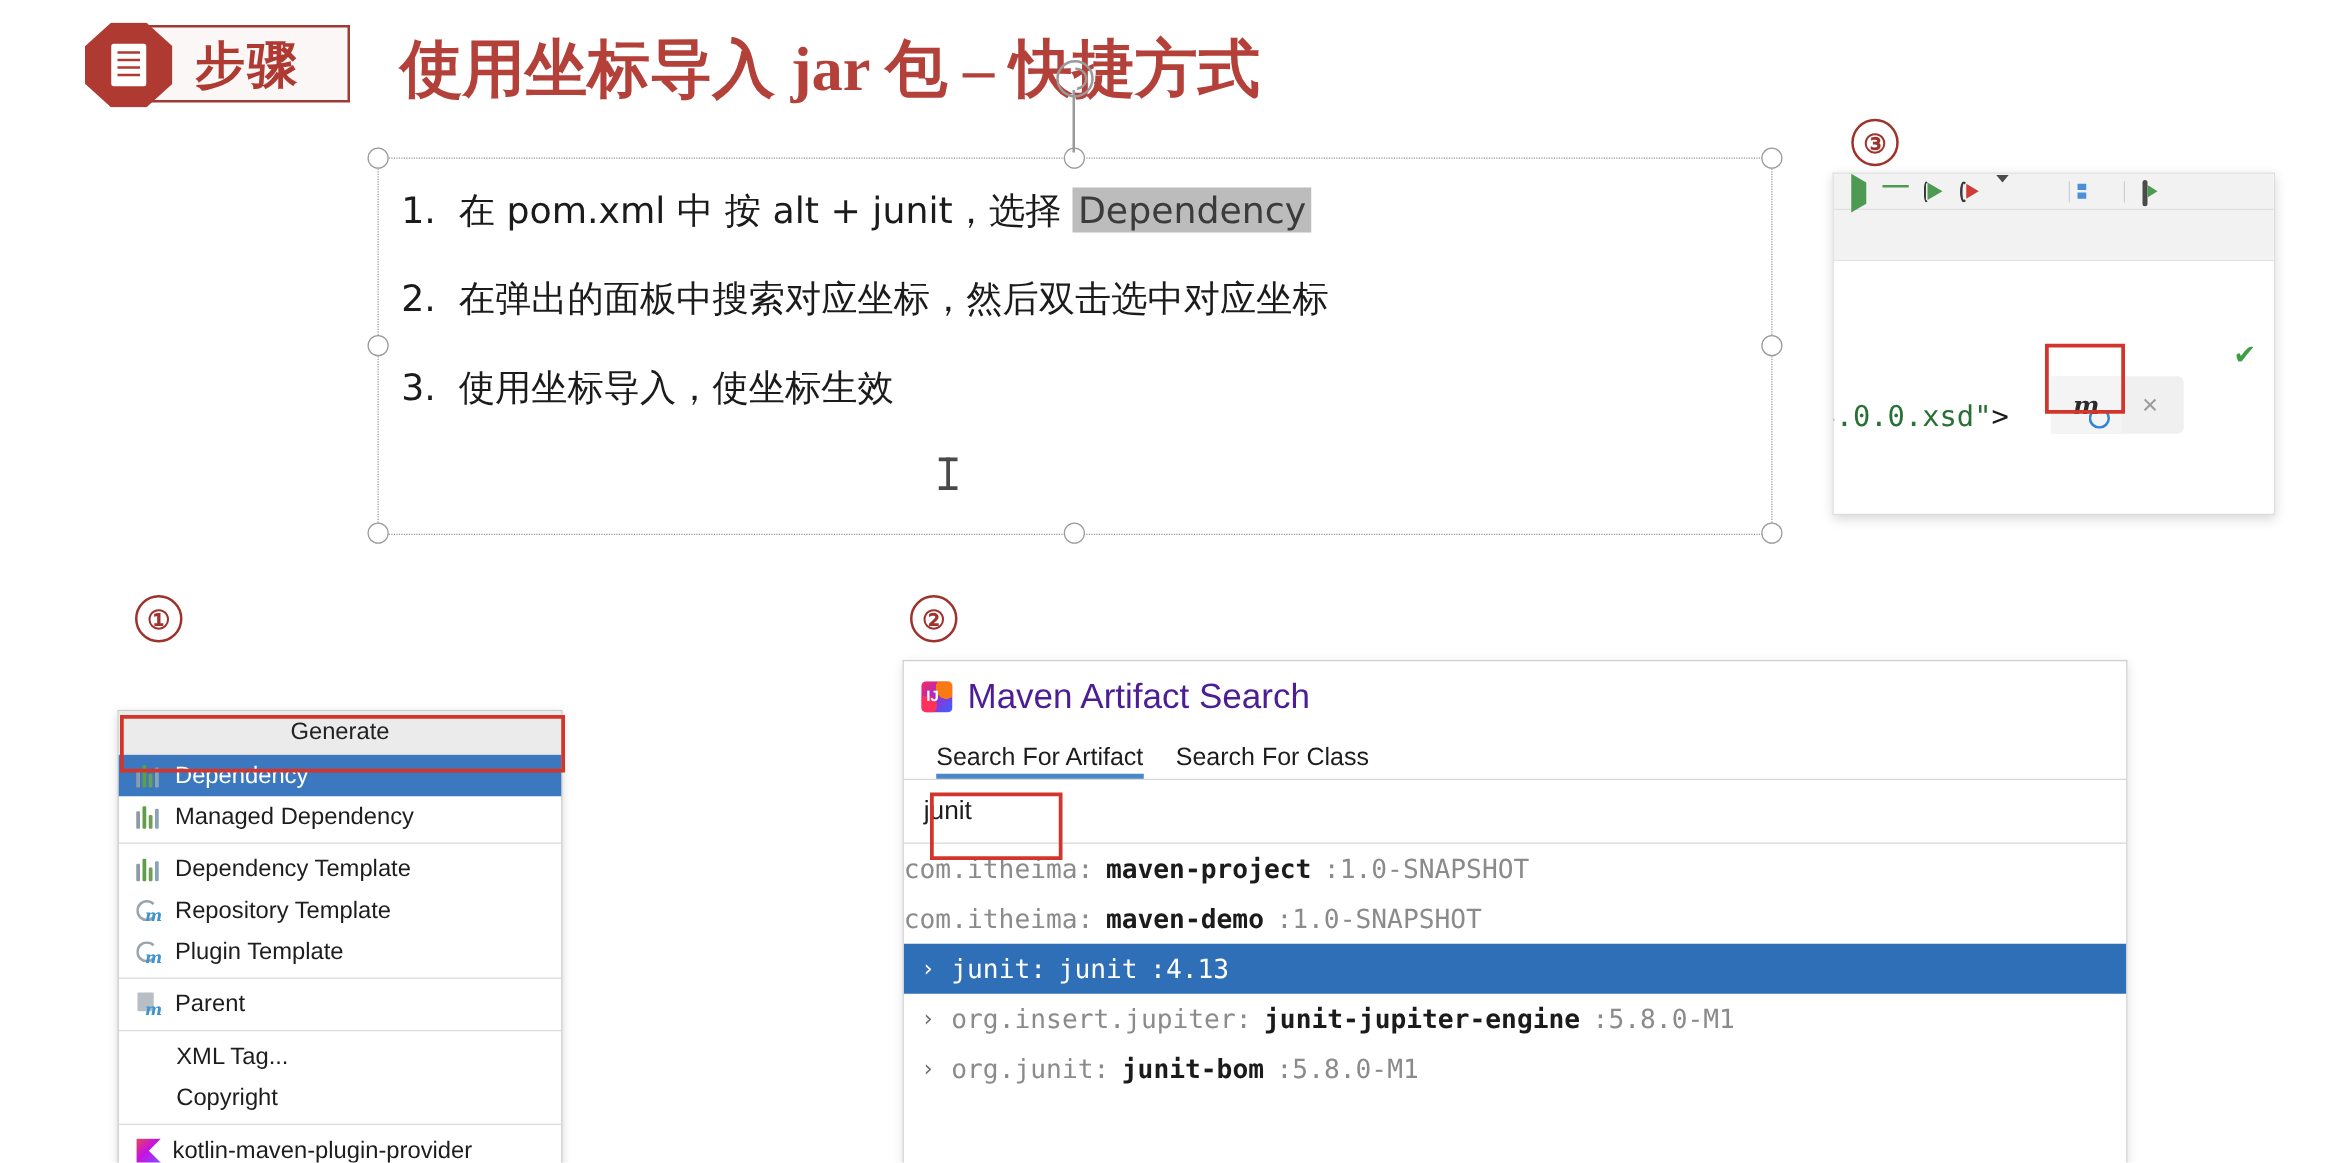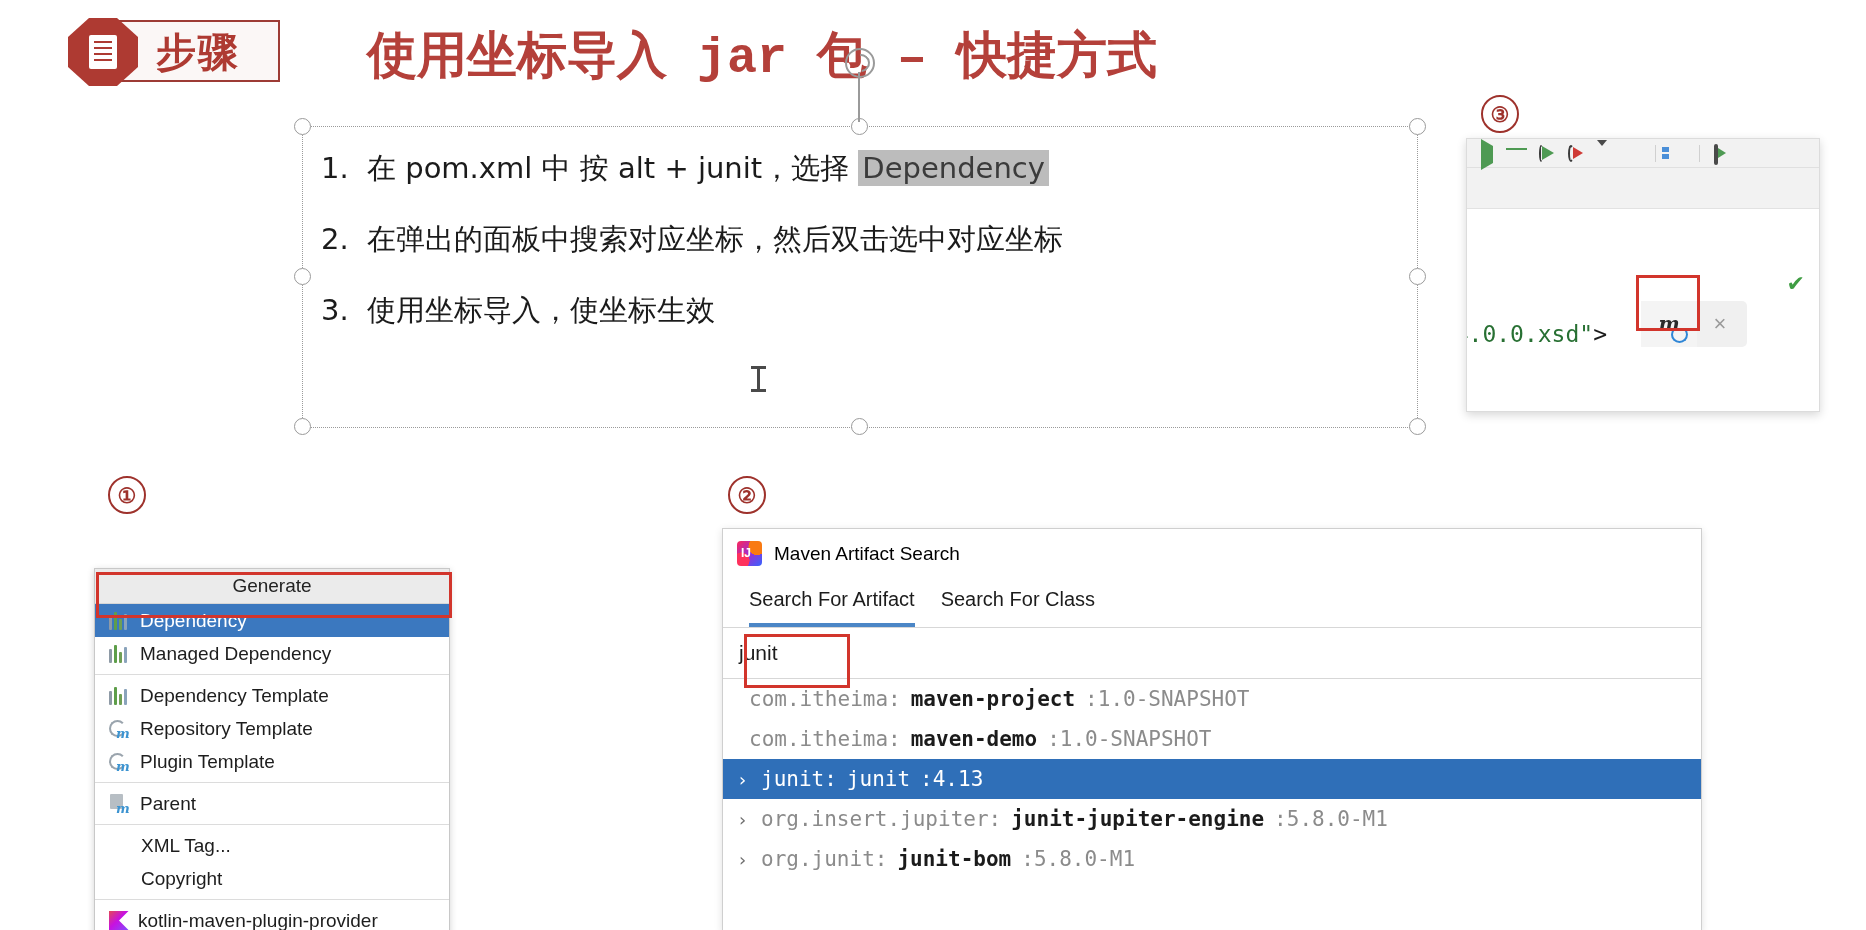--- a/index.html
+++ b/index.html
@@ -31,22 +31,21 @@
     box-shadow:0 6px 0 #ae3a32,0 12px 0 #ae3a32,0 18px 0 #ae3a32;
   }
   .badge-label{
     position:absolute;left:88px;top:50%;transform:translateY(-50%);
     color:#ae3a32;font-size:40px;font-weight:700;letter-spacing:2px;
     font-family:"DejaVu Sans","Liberation Sans",sans-serif;
   }
   .page-title{
     position:absolute;left:320px;top:22px;
     color:#b4403a;font-size:50px;font-weight:600;white-space:nowrap;
-    font-family:Liberation Mono, monospace;
-    margin-left:47px;
+    font-family:Liberation Serif, serif;
   }
 
   
   .textbox{
     position:absolute;left:302px;top:126px;width:1114px;height:300px;
     border:1px dotted #9a9a9a;
   }
   .tb-line{
     position:absolute;left:18px;font-size:29px;color:#1b1b1b;white-space:nowrap;
     font-family:"DejaVu Sans","Liberation Sans",sans-serif;
@@ -145,30 +144,30 @@
     background:
       radial-gradient(circle at 18% 78%,#fe315d 0 28%,transparent 29%),
       radial-gradient(circle at 80% 22%,#f97a12 0 30%,transparent 31%),
       linear-gradient(135deg,#fe2857 0%,#9f2bd1 48%,#3664ff 100%);
     position:relative;
   }
   .ij-logo:after{
     content:"IJ";position:absolute;left:4px;top:2px;color:#fff;font-size:12px;
     font-weight:700;line-height:20px;font-family:"Liberation Sans",sans-serif;
   }
-  .mas-title{font-size:19px;color:#000000;}
+  .mas-title{font-size:28px;color:#4c1d95;}
   .mas-tabs{display:flex;gap:26px;padding:22px 0 0 26px;font-size:20px;color:#1c1c1c;}
-  .mas-tab{padding-bottom:12px;border-bottom:4px solid transparent;}
+  .mas-tab{padding-bottom:1px;border-bottom:4px solid transparent;}
   .mas-tab.active{border-bottom-color:#4b86c6;}
   .mas-search{
     margin-top:0;height:50px;border-top:1px solid #d7d7d7;border-bottom:1px solid #d7d7d7;
     display:flex;align-items:center;padding-left:16px;font-size:21px;color:#1c1c1c;
   }
   .mas-list{font-family:"DejaVu Sans Mono","Liberation Mono",monospace;font-size:21px;}
-  .mas-row{height:40px;display:flex;align-items:center;padding-left:26px;gap:10px;white-space:nowrap;}
+  .mas-row{height:40px;display:flex;align-items:center;gap:10px;white-space:nowrap;}
   .mas-row.hlrow{background:#2f6fb8;color:#ffffff;padding-left:14px;}
   .chev{display:inline-block;width:14px;color:#6f6f6f;font-size:18px;}
   .mas-row.hlrow .chev{color:#ffffff;}
   .g-dim{color:#8b8b8b;}
   .g-bold{color:#1b1b1b;font-weight:700;}
   .mas-row.hlrow .g-dim,.mas-row.hlrow .g-bold{color:#ffffff;font-weight:400;}
 
   
   .ide{
     position:absolute;left:1466px;top:138px;width:352px;height:272px;

